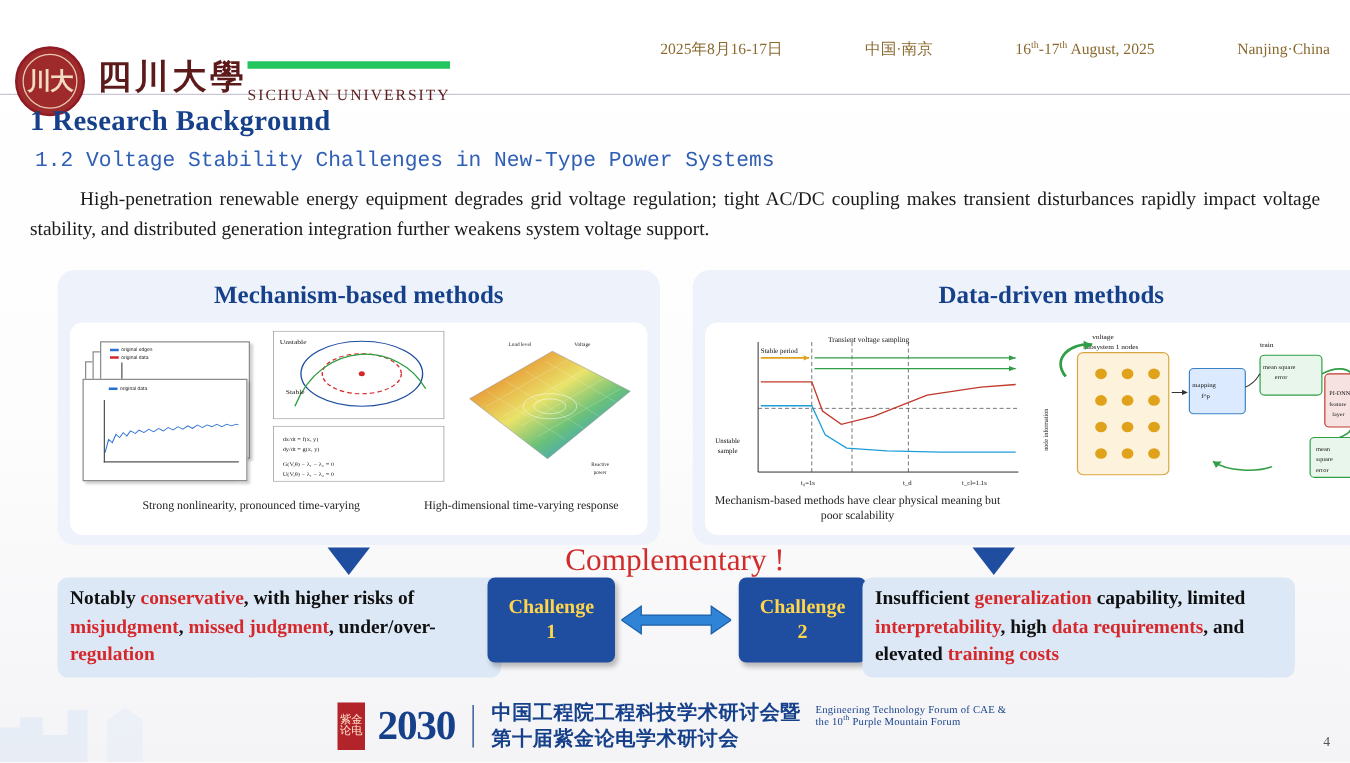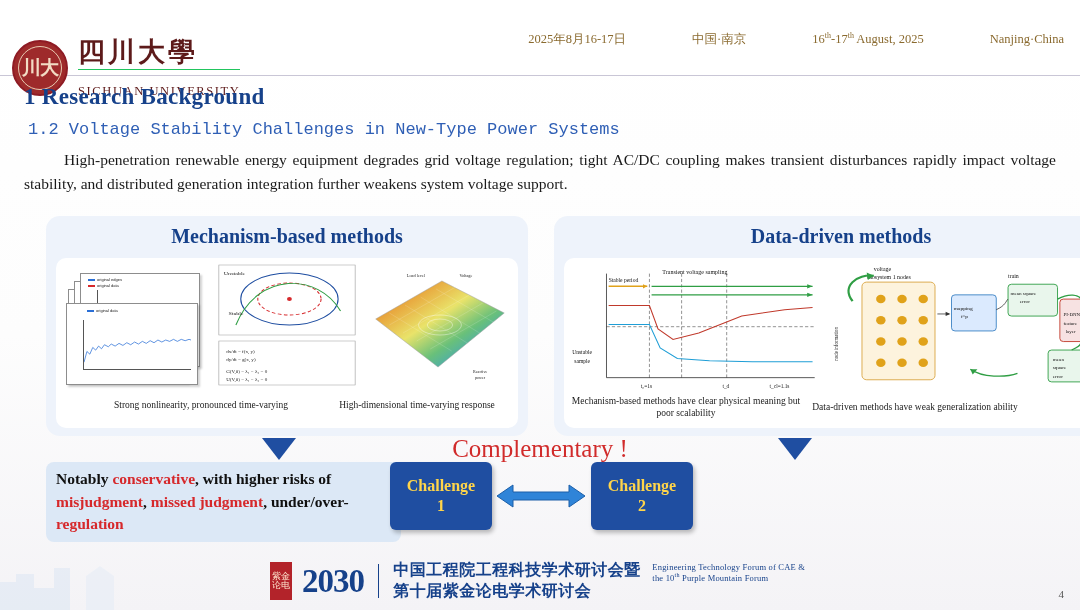--- a/index.html
+++ b/index.html
@@ -60,37 +60,37 @@
     color: #f2dcc4;
     font-size: 19px;
     font-family: "DejaVu Serif", serif;
     font-weight: bold;
     position: relative;
     z-index: 2;
     letter-spacing: -1px;
   }
   .logo-text {
     display: flex;
-    flex-direction: column;
+    flex-direction: row;
     justify-content: center;
   }
   .logo-cn {
     font-family: "DejaVu Serif", serif;
     font-size: 27px;
     font-weight: bold;
     color: #5d1a1a;
     letter-spacing: 3px;
     line-height: 1.1;
   }
   .logo-en {
     font-family: "Liberation Serif", serif;
     font-size: 12.5px;
     color: #5d1a1a;
     letter-spacing: 1.6px;
-    border-top: 1px solid #22c55e;
+    border-top: 6px solid #22c55e;
     padding-top: 14px;
     margin-top: 2px;
   }
   .header-meta {
     position: absolute;
     right: 16px; top: 31px;
     display: flex;
     align-items: baseline;
     gap: 18px;
     font-size: 12.5px;
@@ -590,21 +590,20 @@
               <path d="M214,74 C214,78 210,80 206,82" fill="none" stroke="#2f9e44" stroke-width="1.2"></path>
               <path d="M160,104 C150,108 130,108 120,100" fill="none" stroke="#2f9e44" stroke-width="1.2"></path>
               <polygon points="120,100 126,100 122,105" fill="#2f9e44"></polygon>
               <text x="152" y="14" font-size="5" fill="#111" font-family="Liberation Serif, serif">train</text>
             </svg>
           </div>
         </div>
       </div>
 
       <div class="cap cap-r1">Mechanism-based methods have clear physical meaning but poor scalability</div>
-      <div class="cap cap-r2">Data-driven methods have weak generalization ability</div>
     </div>
   </div>
 
   <div class="down-arrow arrow-left"></div>
   <div class="down-arrow arrow-right"></div>
   <div class="complementary">Complementary !</div>
 
   <div class="concl concl-left">
     <div><span>Notably </span><span class="red">conservative</span><span>, with higher risks of </span><span class="red">misjudgment</span><span>, </span><span class="red">missed judgment</span><span>, under/over-</span><span class="red">regulation</span></div>
   </div>
@@ -616,20 +615,23 @@
 
   <svg class="dbl-arrow" viewBox="0 0 88 28">
     <polygon points="0,14 16,3 16,10 72,10 72,3 88,14 72,25 72,18 16,18 16,25" fill="#2f84d8" stroke="#1c5fa8" stroke-width="1"></polygon>
   </svg>
 
   <div class="challenge challenge-2">
     <span>Challenge</span>
     <span>2</span>
   </div>
 
+  <div class="concl concl-right">
+    <div><span>Insufficient </span><span class="red">generalization</span><span> capability, limited </span><span class="red">interpretability</span><span>, high </span><span class="red">data requirements</span><span>, and elevated </span><span class="red">training costs</span></div>
+  </div>
 
   <div class="footer">
     <svg class="deco-left" viewBox="0 0 200 80">
       <path d="M0,80 L0,52 L16,52 L16,44 L34,44 L34,58 L54,58 L54,38 L70,38 L70,80 Z" fill="#cfe0f2"></path>
       <path d="M86,80 L86,46 L100,36 L114,46 L114,80 Z" fill="#dce8f6"></path>
     </svg>
 
     <div class="footer-inner">
       <div class="f-seal">
         <span>紫金论电</span>

